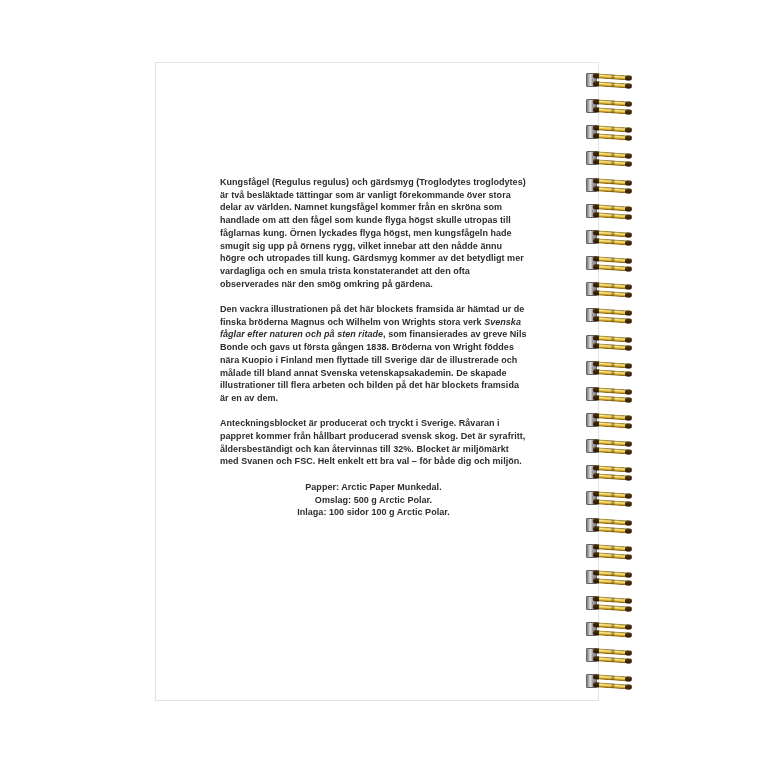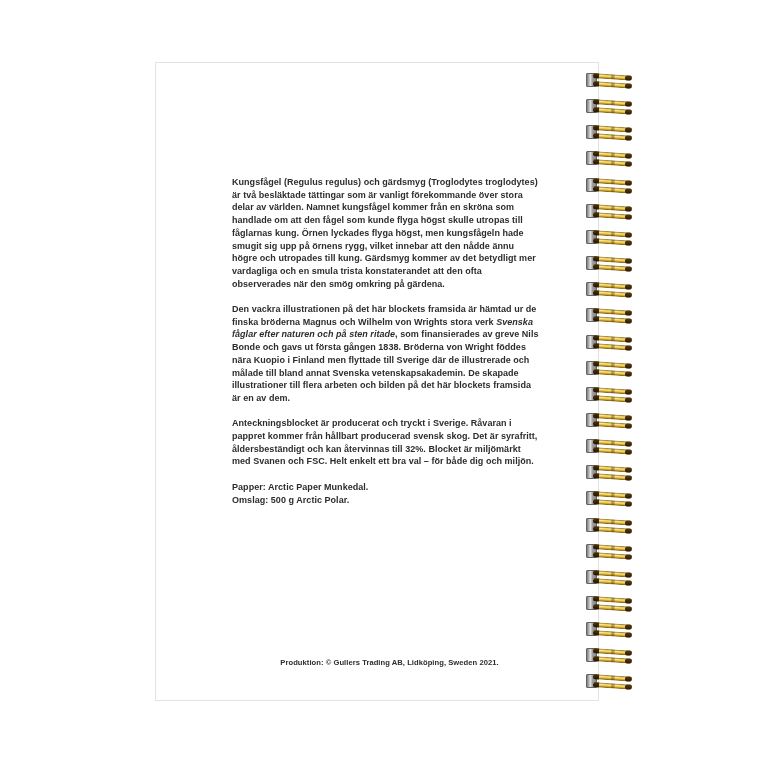--- a/index.html
+++ b/index.html
@@ -21,33 +21,33 @@
     left: 155px;
     top: 62px;
     width: 444px;
     height: 639px;
     background: #ffffff;
     border: 1px solid #e3e3e5;
     box-sizing: border-box;
   }
   .text-block {
     position: absolute;
-    left: 76px;
+    left: 64px;
     top: 113px;
     width: 307px;
     color: #2d2d2f;
     font-size: 9px;
     font-weight: 600;
     line-height: 12.7px;
     letter-spacing: 0.04px;
     text-align: left;
   }
   .text-block p { margin: 0 0 12.7px 0; }
   .italic { font-style: italic; }
-  .specs { margin: 0; }
+  .specs { margin: 0; text-align: center; }
   .footer-credit {
     position: absolute;
     left: 80px;
     top: 595px;
     width: 307px;
     text-align: center;
     color: #2d2d2f;
     font-size: 7.6px;
     font-weight: 600;
     letter-spacing: 0.05px;
@@ -116,24 +116,24 @@
     <div class="text-block">
       <p>Kungsfågel (Regulus regulus) och gärdsmyg (Troglodytes troglodytes) är två besläktade tättingar som är vanligt förekommande över stora delar av världen. Namnet kungsfågel kommer från en skröna som handlade om att den fågel som kunde flyga högst skulle utropas till fåglarnas kung. Örnen lyckades flyga högst, men kungsfågeln hade smugit sig upp på örnens rygg, vilket innebar att den nådde ännu högre och utropades till kung. Gärdsmyg kommer av det betydligt mer vardagliga och en smula trista konstaterandet att den ofta observerades när den smög omkring på gärdena.</p>
 
       <p><span>Den vackra illustrationen på det här blockets framsida är hämtad ur de finska bröderna Magnus och Wilhelm von Wrights stora verk </span><span class="italic">Svenska fåglar efter naturen och på sten ritade</span><span>, som finansierades av greve Nils Bonde och gavs ut första gången 1838. Bröderna von Wright föddes nära Kuopio i Finland men flyttade till Sverige där de illustrerade och målade till bland annat Svenska vetenskapsakademin. De skapade illustrationer till flera arbeten och bilden på det här blockets framsida är en av dem.</span></p>
 
       <p>Anteckningsblocket är producerat och tryckt i Sverige. Råvaran i pappret kommer från hållbart producerad svensk skog. Det är syrafritt, åldersbeständigt och kan återvinnas till 32%. Blocket är miljömärkt med Svanen och FSC. Helt enkelt ett bra val – för både dig och miljön.</p>
 
       <p class="specs">
         <span style="display:block">Papper: Arctic Paper Munkedal.</span>
         <span style="display:block">Omslag: 500 g Arctic Polar.</span>
+        <span style="display:block">Inlaga: 100 sidor 100 g Arctic Polar.</span>
       </p>
     </div>
 
-    <div class="footer-credit">Produktion: © Gullers Trading AB, Lidköping, Sweden 2021.</div>
   </div>
 
   <div class="binding">
       <div class="coil" style="top: 72px;">
         <div class="clip"></div>
         <div class="wire wire-top"></div>
         <div class="wire wire-bottom"></div>
       </div>
       <div class="coil" style="top: 98.15px;">
         <div class="clip"></div>

